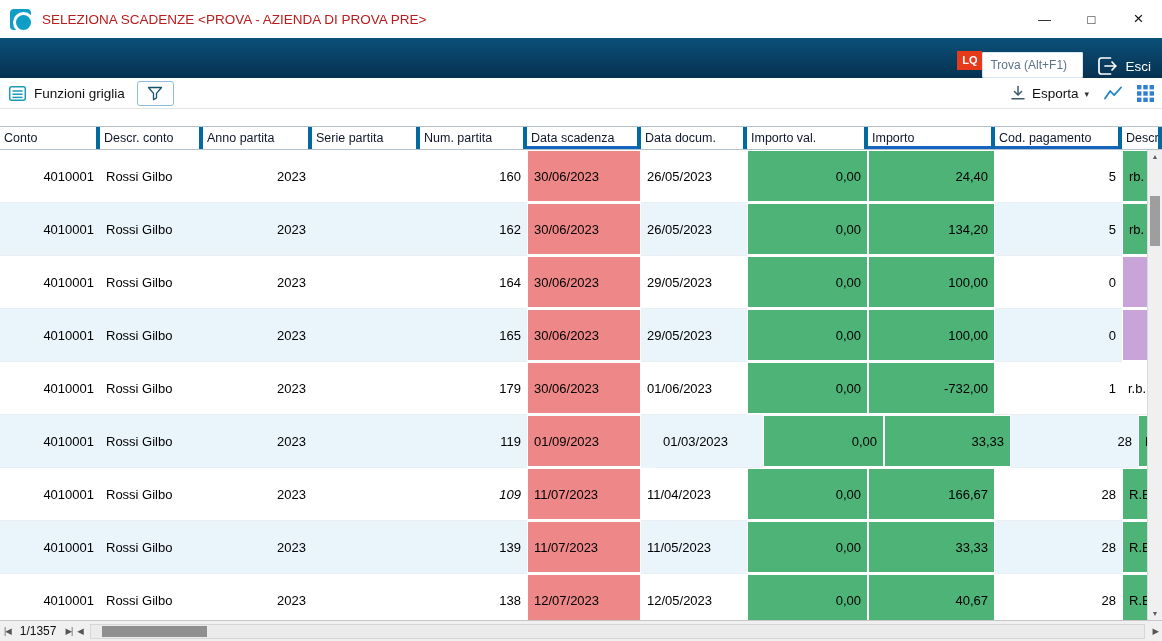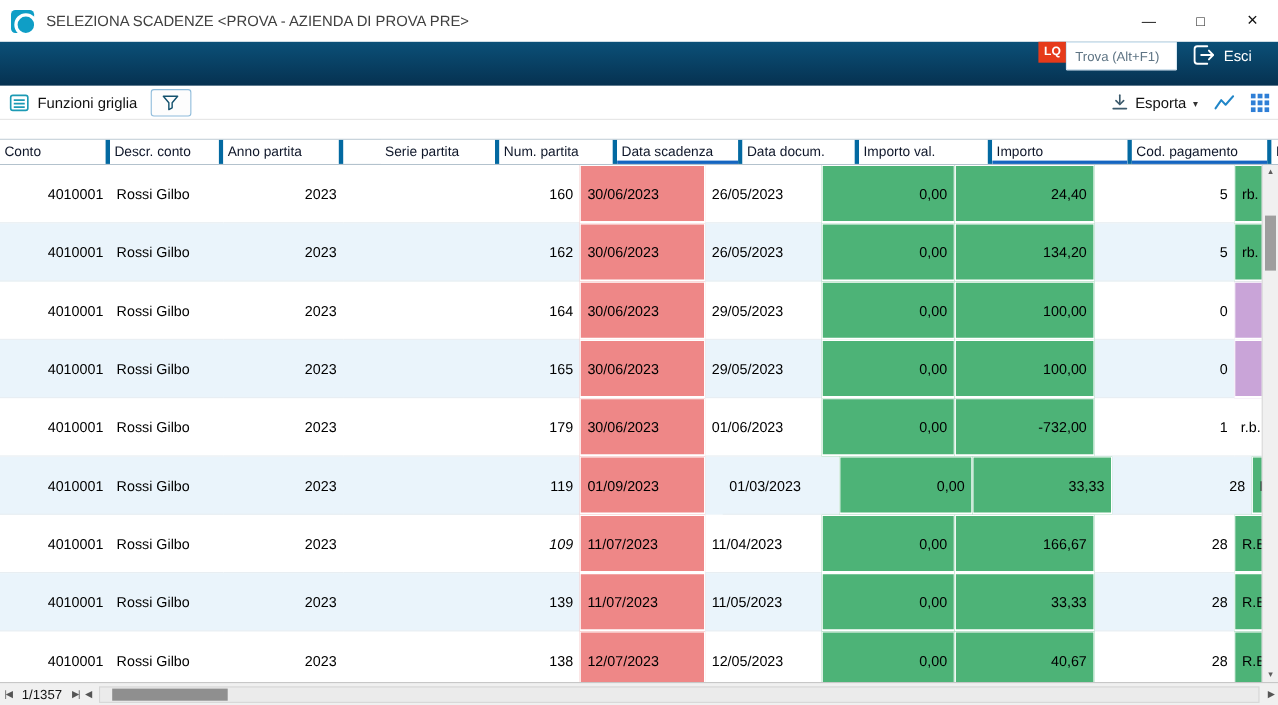--- a/index.html
+++ b/index.html
@@ -5,27 +5,27 @@
   *{margin:0;padding:0;box-sizing:border-box}
   body{font-family:"Liberation Sans",sans-serif;background:#777}
   .window{width:1162px;height:641px;background:#fff;overflow:hidden;display:flex;flex-direction:column;position:relative;
     --red:#ee8787;--green:#4db377;--purple:#c9a4d8;--alt:#eaf4fb;--sort:#1565c0;
     --rib1:#0b5078;--rib2:#063150;--lq:#e63a1a;--logo:#0f9ec6}
 
   
   .titlebar{height:38px;flex:0 0 38px;display:flex;align-items:center;padding:0 0 0 10px;background:#fff}
   .app-logo{width:21px;height:21px;border-radius:4px;background:var(--logo);margin-right:11px;position:relative;flex:0 0 21px}
   .app-logo::after{content:"";position:absolute;left:3px;top:3px;width:15px;height:15px;border-radius:50%;border:3px solid #fff}
-  .title{font-size:13.5px;color:#404040;white-space:nowrap}
+  .title{font-size:13.5px;color:#b91c1c;white-space:nowrap}
   .win-controls{margin-left:auto;display:flex;height:100%}
   .win-btn{width:47px;height:100%;display:flex;align-items:center;justify-content:center;font-size:13px;color:#111;cursor:default}
   .win-btn.close-b{font-size:17px}
 
   
-  .ribbon{height:40px;flex:0 0 40px;background:linear-gradient(180deg,var(--rib1) 0%,var(--rib2) 100%);display:flex;align-items:flex-start;justify-content:flex-end;padding:0 18px}
+  .ribbon{height:40px;flex:0 0 40px;background:linear-gradient(180deg,var(--rib1) 0%,var(--rib2) 100%);display:flex;align-items:flex-end;justify-content:flex-end;padding:0 5px}
   .lq-badge{background:var(--lq);color:#fff;font-size:11px;font-weight:bold;padding:4px 5px;line-height:1;margin-bottom:8px}
   .find-input{width:101px;height:26px;border:1px solid #d7e8f3;background:#fff;font-size:12px;padding:0 7px;color:#333;border-radius:1px;outline:none;font-family:inherit}
   .find-input::placeholder{color:#5e7484}
   .esci-btn{display:flex;align-items:center;gap:6px;background:none;border:none;color:#fff;font-size:13.5px;margin:0 6px 0 12px;font-family:inherit;cursor:default}
 
   
   .toolbar{height:31px;flex:0 0 31px;display:flex;align-items:center;padding:0 8px;background:#fff;border-bottom:1px solid #e3e3e3}
   .fg-label{font-size:13.5px;color:#111;margin:0 12px 0 7px;white-space:nowrap}
   .filter-btn{width:37px;height:25px;border:1px solid #8fbcdb;border-radius:3px;background:#fdfdfd;display:flex;align-items:center;justify-content:center;cursor:default}
   .toolbar-right{margin-left:auto;display:flex;align-items:center;gap:14px}
@@ -128,21 +128,21 @@
     </div>
   </div>
 
   <div class="grid-gap"></div>
 
   <div class="grid">
     <div class="grid-header">
         <div class="th" style="width: 100px;">Conto</div>
         <div class="th" style="width: 103px;">Descr. conto</div>
         <div class="th" style="width: 109px;">Anno partita</div>
-        <div class="th" style="width: 108px; margin-left: 34px;">Serie partita</div>
+        <div class="th" style="width: 108px;">Serie partita</div>
         <div class="th" style="width: 107px;">Num. partita</div>
         <div class="th sorted" style="width: 114px;">Data scadenza</div>
         <div class="th" style="width: 106px;">Data docum.</div>
         <div class="th" style="width: 121px;">Importo val.</div>
         <div class="th sorted" style="width: 127px;">Importo</div>
         <div class="th sorted" style="width: 127px;">Cod. pagamento</div>
         <div class="th" style="width: 40px;">Descr.</div>
       </div>
     <div class="grid-body">
         <div class="tr">

